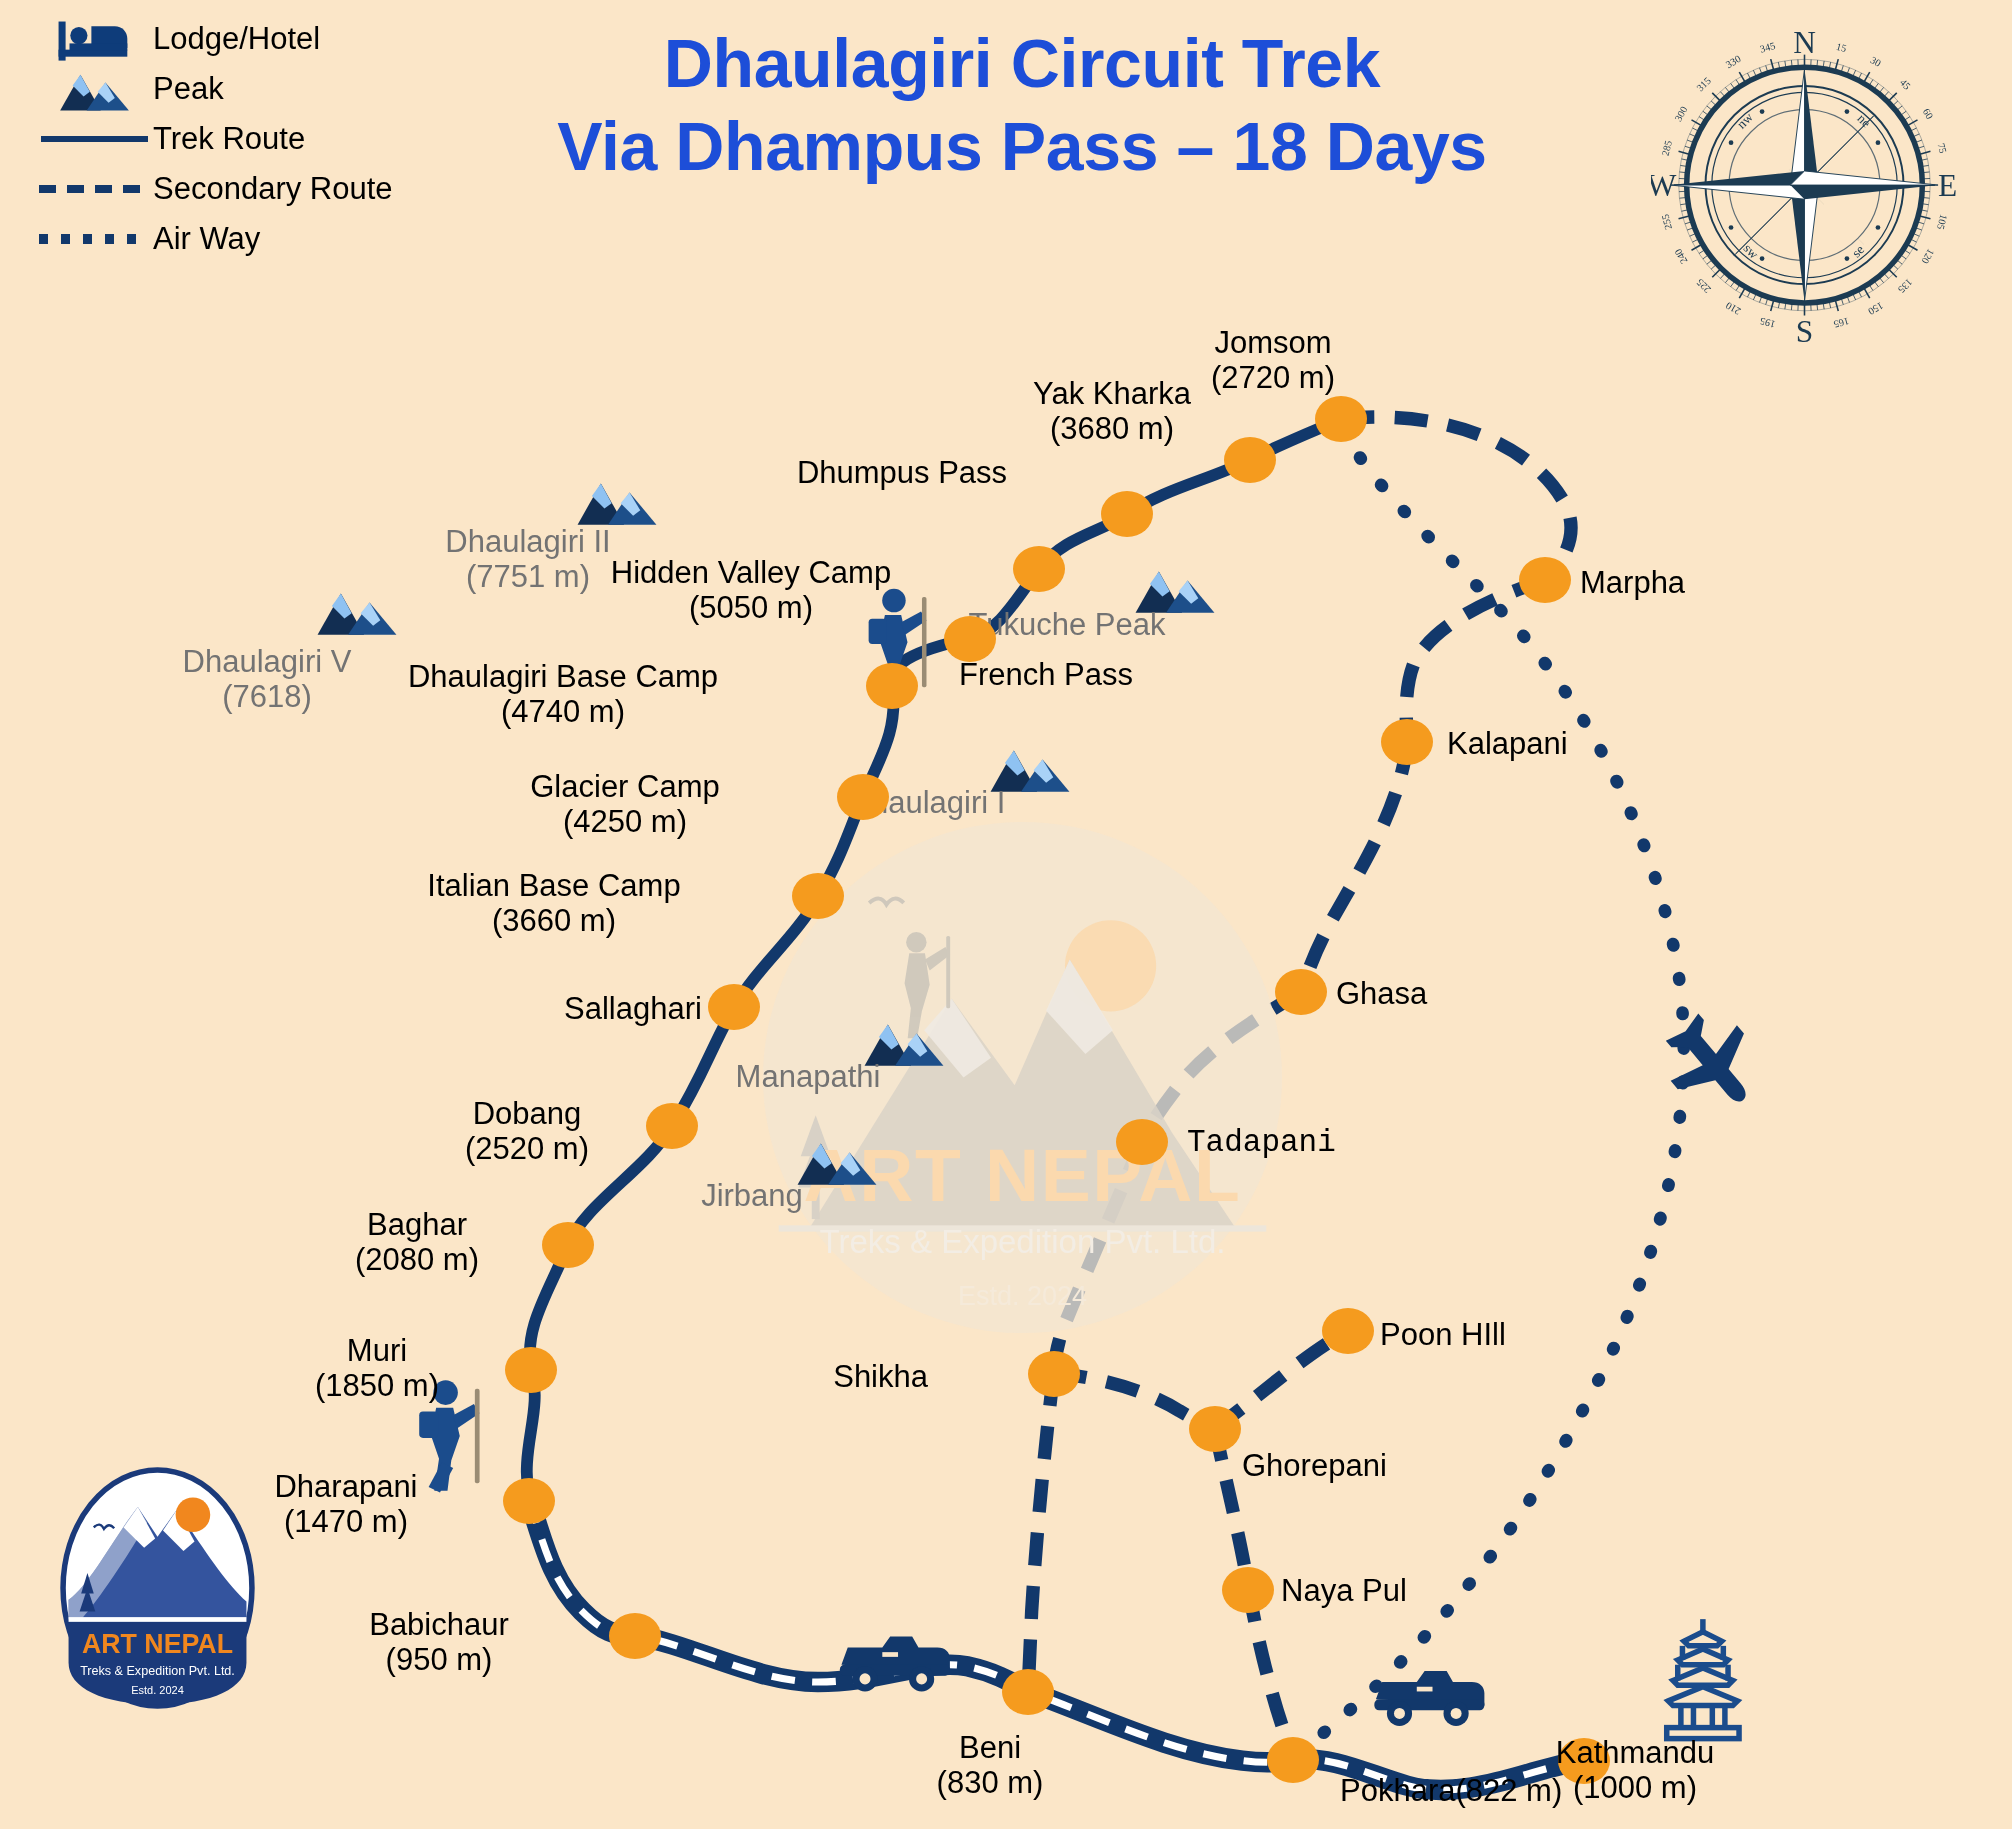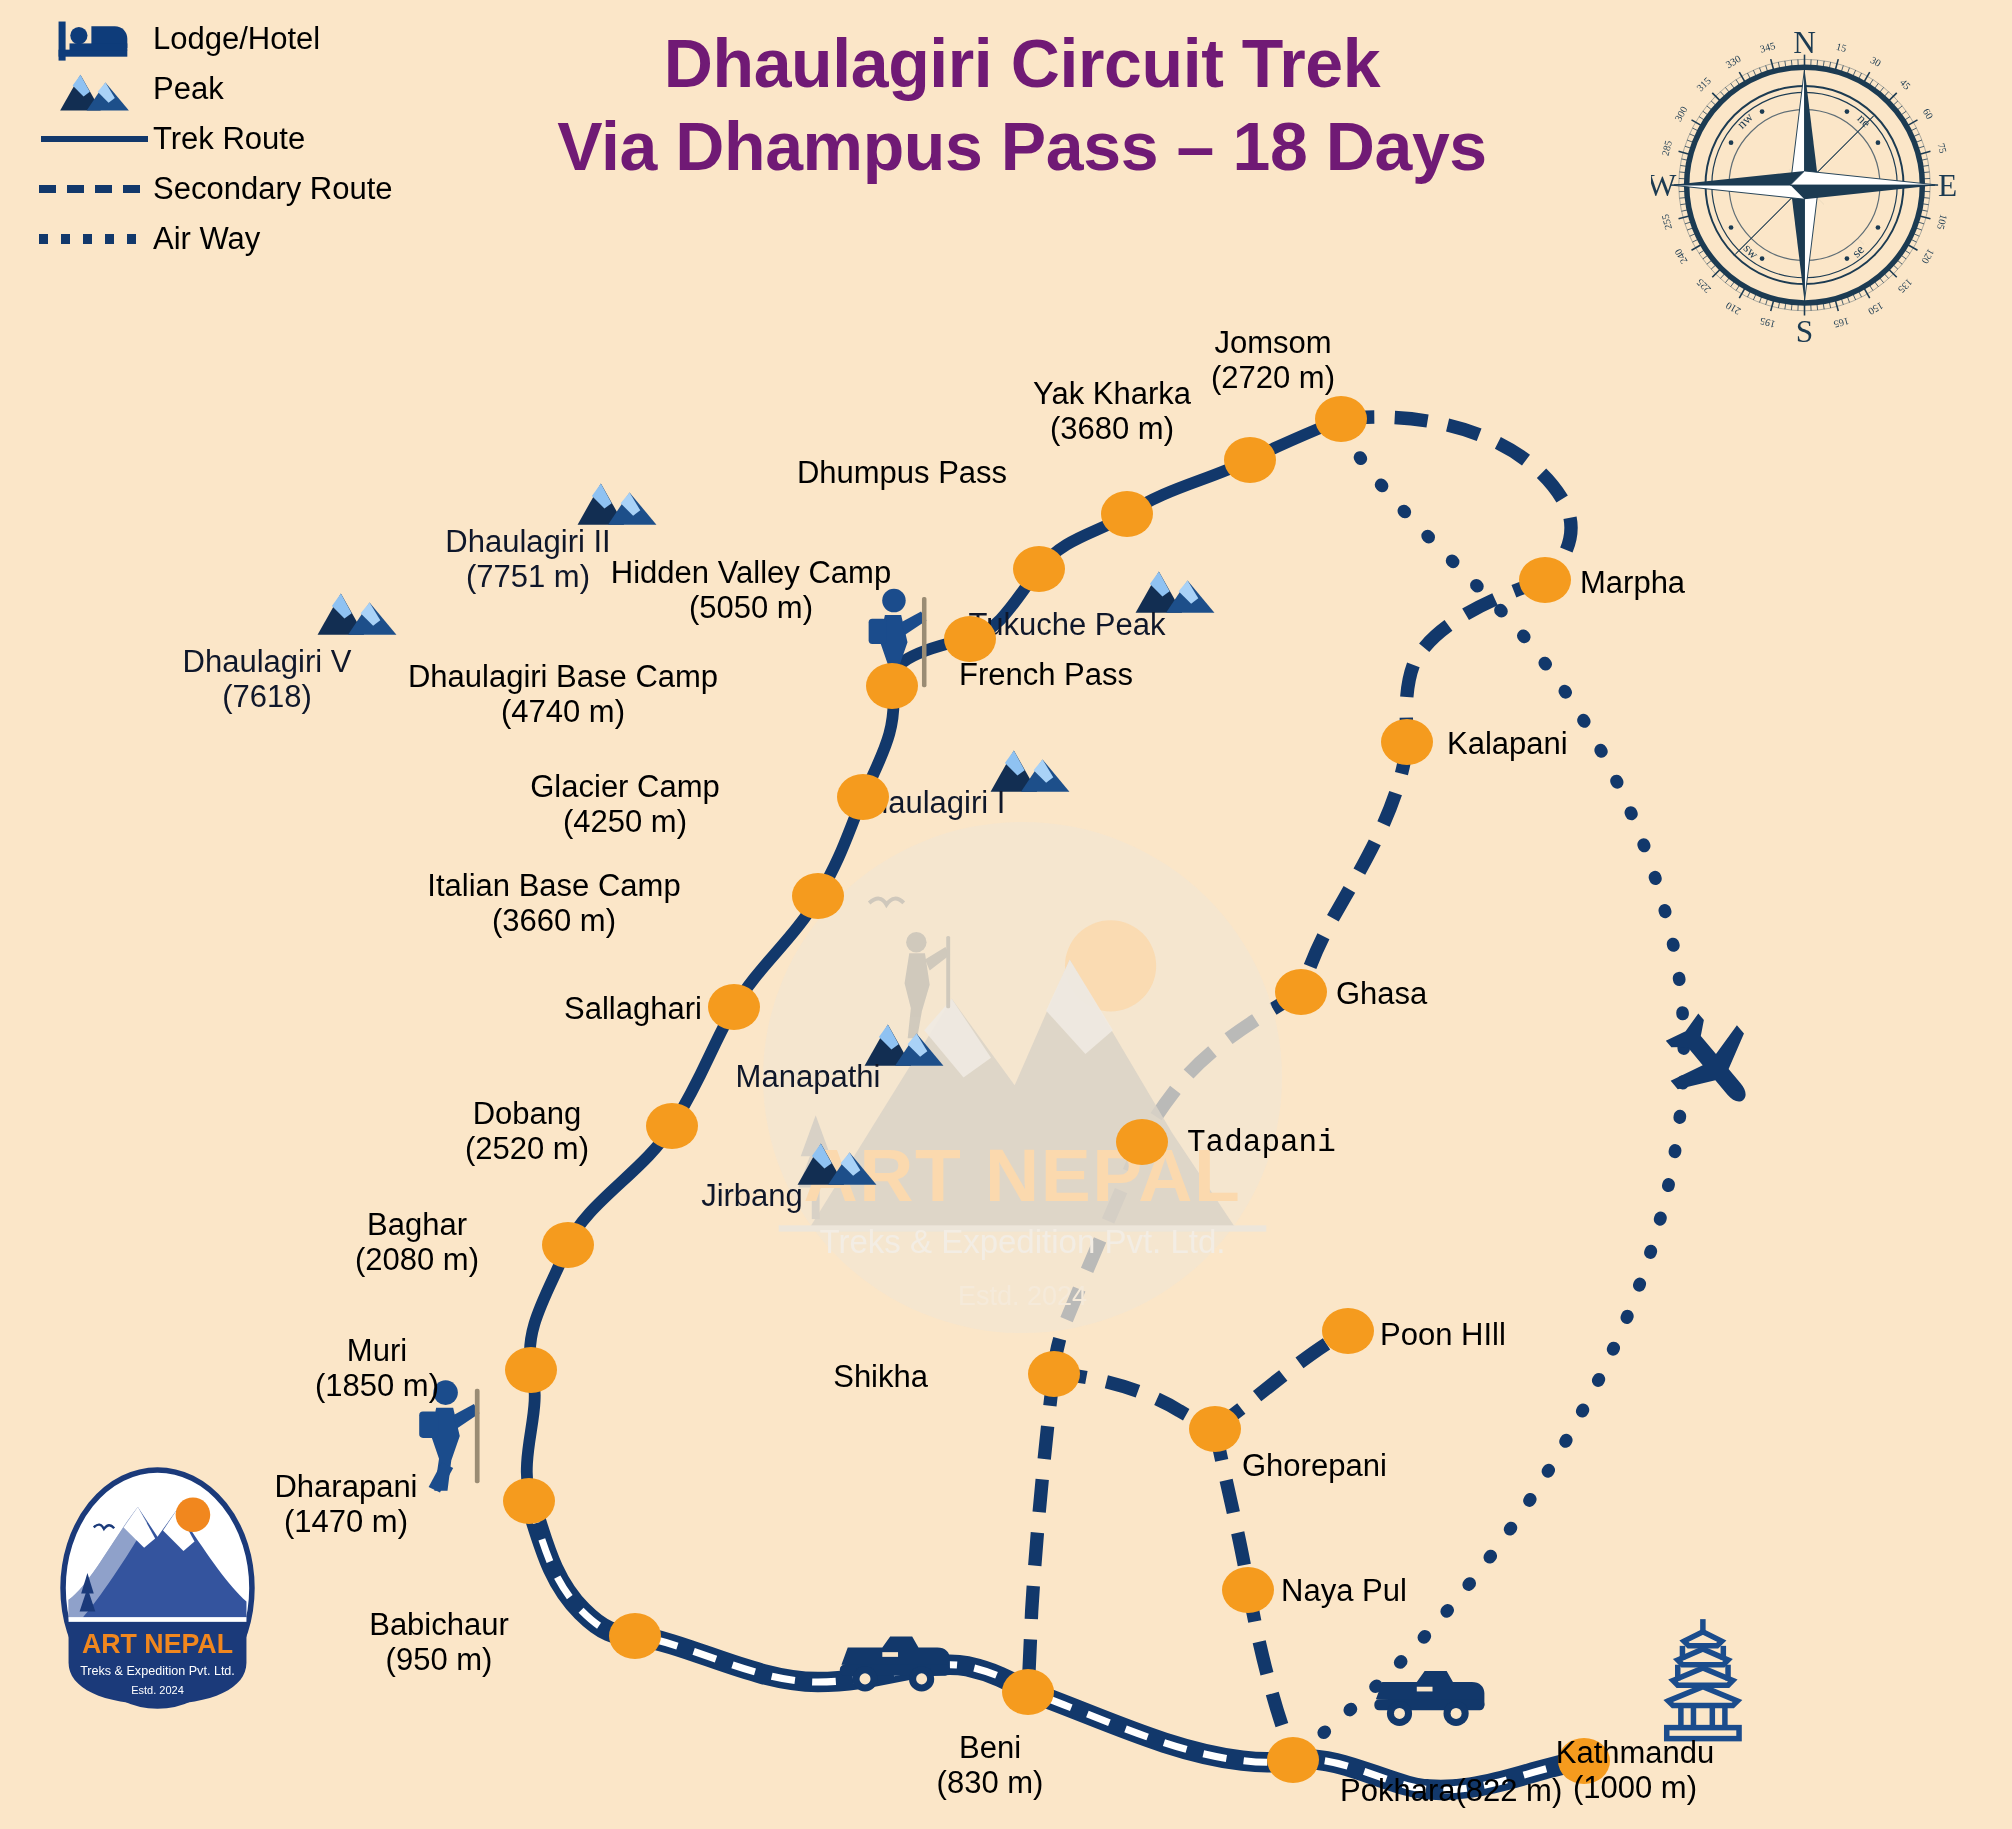--- a/index.html
+++ b/index.html
@@ -6,21 +6,21 @@
   body{
     width:2013px;height:1829px;
     background:#FBE6C8;
     font-family:"Liberation Sans", sans-serif;
     overflow:hidden;
     position:relative;
   }
   #map-root{position:absolute;inset:0;width:2013px;height:1829px;}
   svg.layer{position:absolute;left:0;top:0;width:2013px;height:1829px;}
   .lbl{position:absolute;color:#000;font-size:31px;line-height:1.12;white-space:pre;}
-  .lbl.peak{color:#0f172a;text-align:center;}
+  .lbl.peak{color:#737373;text-align:center;}
   .lbl.r{text-align:right;}
   .lbl.c{text-align:center;}
 
   
   #legend{position:absolute;left:35px;top:14px;width:409px;}
   .lg-row{display:flex;align-items:center;height:50px;}
   .lg-ico{width:118px;flex:0 0 118px;display:flex;align-items:center;justify-content:center;}
   .lg-txt{font-size:31px;color:#000;white-space:nowrap;}
   .ln-solid{width:107px;height:5.5px;background:#12386B;}
   .ln-dash{width:110px;height:8.6px;
@@ -28,21 +28,21 @@
   .ln-dot{width:110px;height:9.4px;
     background:repeating-linear-gradient(90deg,#12386B 0 9.4px,transparent 9.4px 22px);}
   .ln-drive{width:110px;height:14px;background:#12386B;
     border-top:3.1px solid #12386B;border-bottom:3.1px solid #12386B;
     position:relative;box-sizing:border-box;}
   .ln-drive:after{content:"";position:absolute;left:0;right:0;top:3.1px;height:7.9px;
     background:repeating-linear-gradient(90deg,#FFFFFF 0 20.4px,#12386B 20.4px 33px);}
 
   
   #title{position:absolute;left:503px;top:22px;width:1038px;text-align:center;
-    color:#701a75;font-weight:bold;font-size:68px;line-height:1.22;
+    color:#1d4ed8;font-weight:bold;font-size:68px;line-height:1.22;
     font-family:"Liberation Sans", sans-serif;letter-spacing:-0.4px;}
 
   
   #compass{position:absolute;left:1651px;top:23.6px;width:307px;height:330px;}
 
   
   #watermark{position:absolute;left:755px;top:818px;width:535px;height:519px;pointer-events:none;}
   #wm-text{position:absolute;left:759px;top:1132px;width:527px;text-align:center;pointer-events:none;}
   #wm-text .w1{font-size:75px;font-weight:bold;color:#FBD9AE;letter-spacing:1.6px;}
   #wm-text .w2{font-size:33px;color:#F3EDE4;margin-top:4.7px;}

